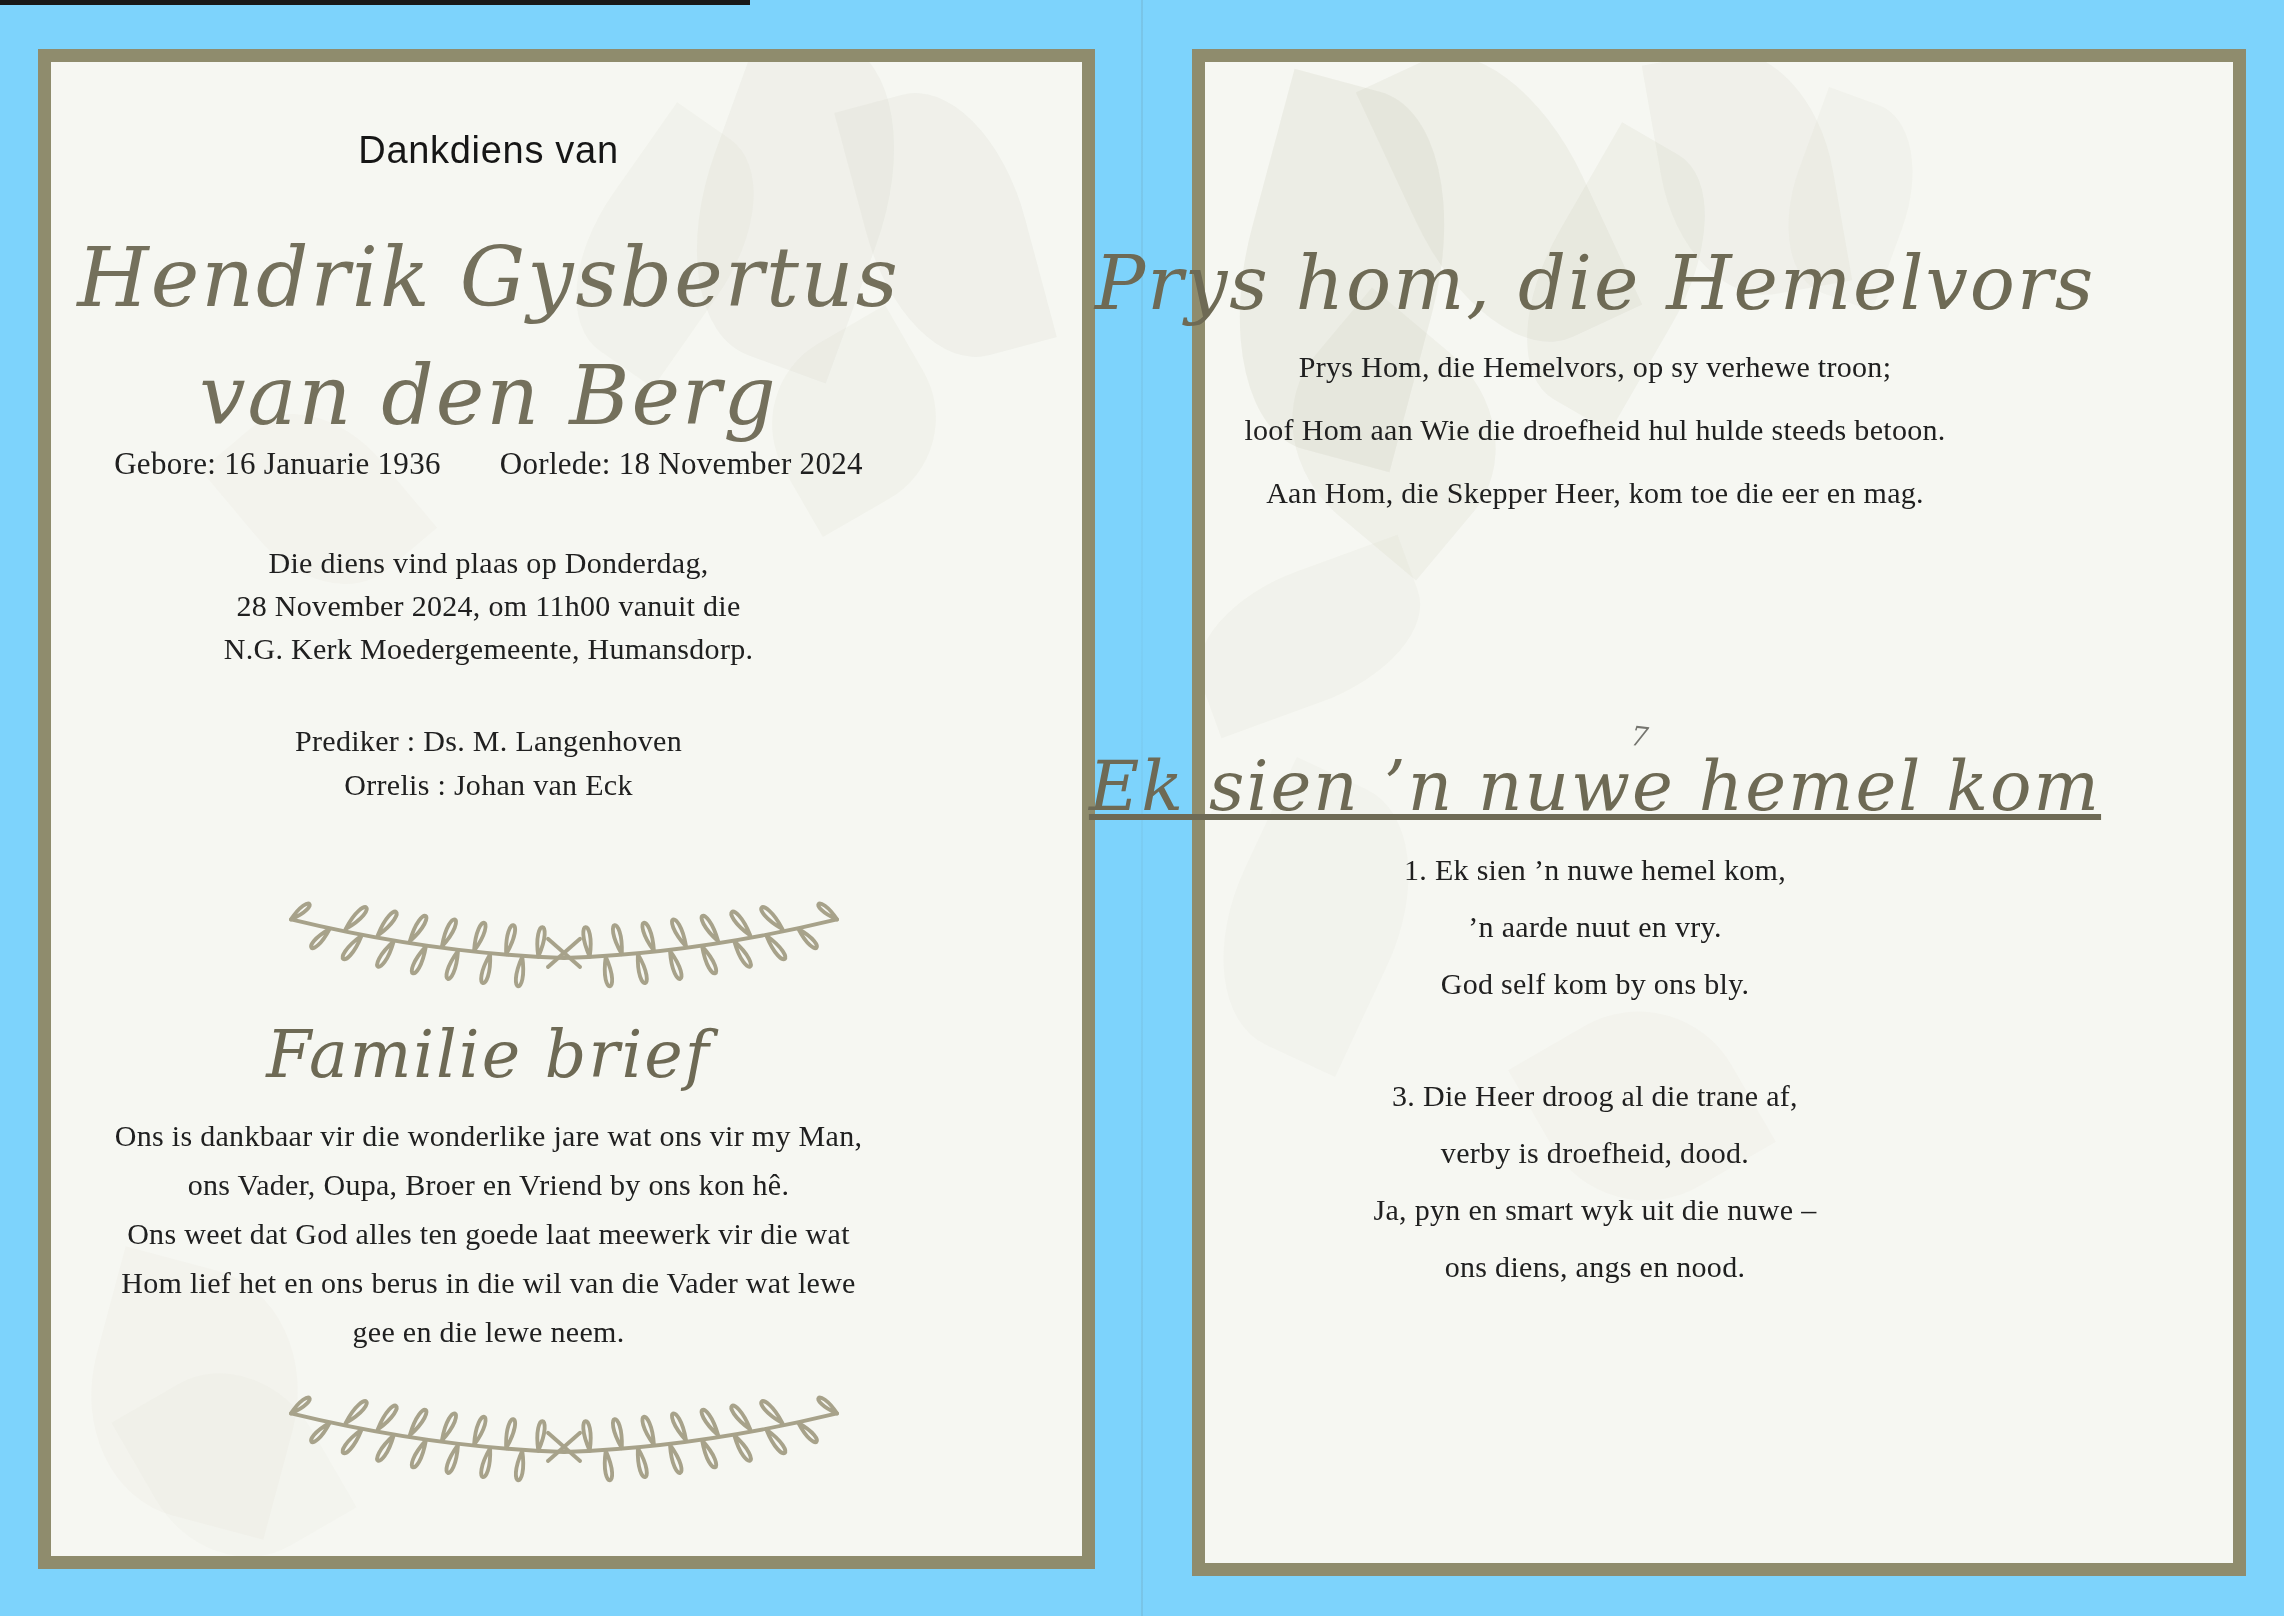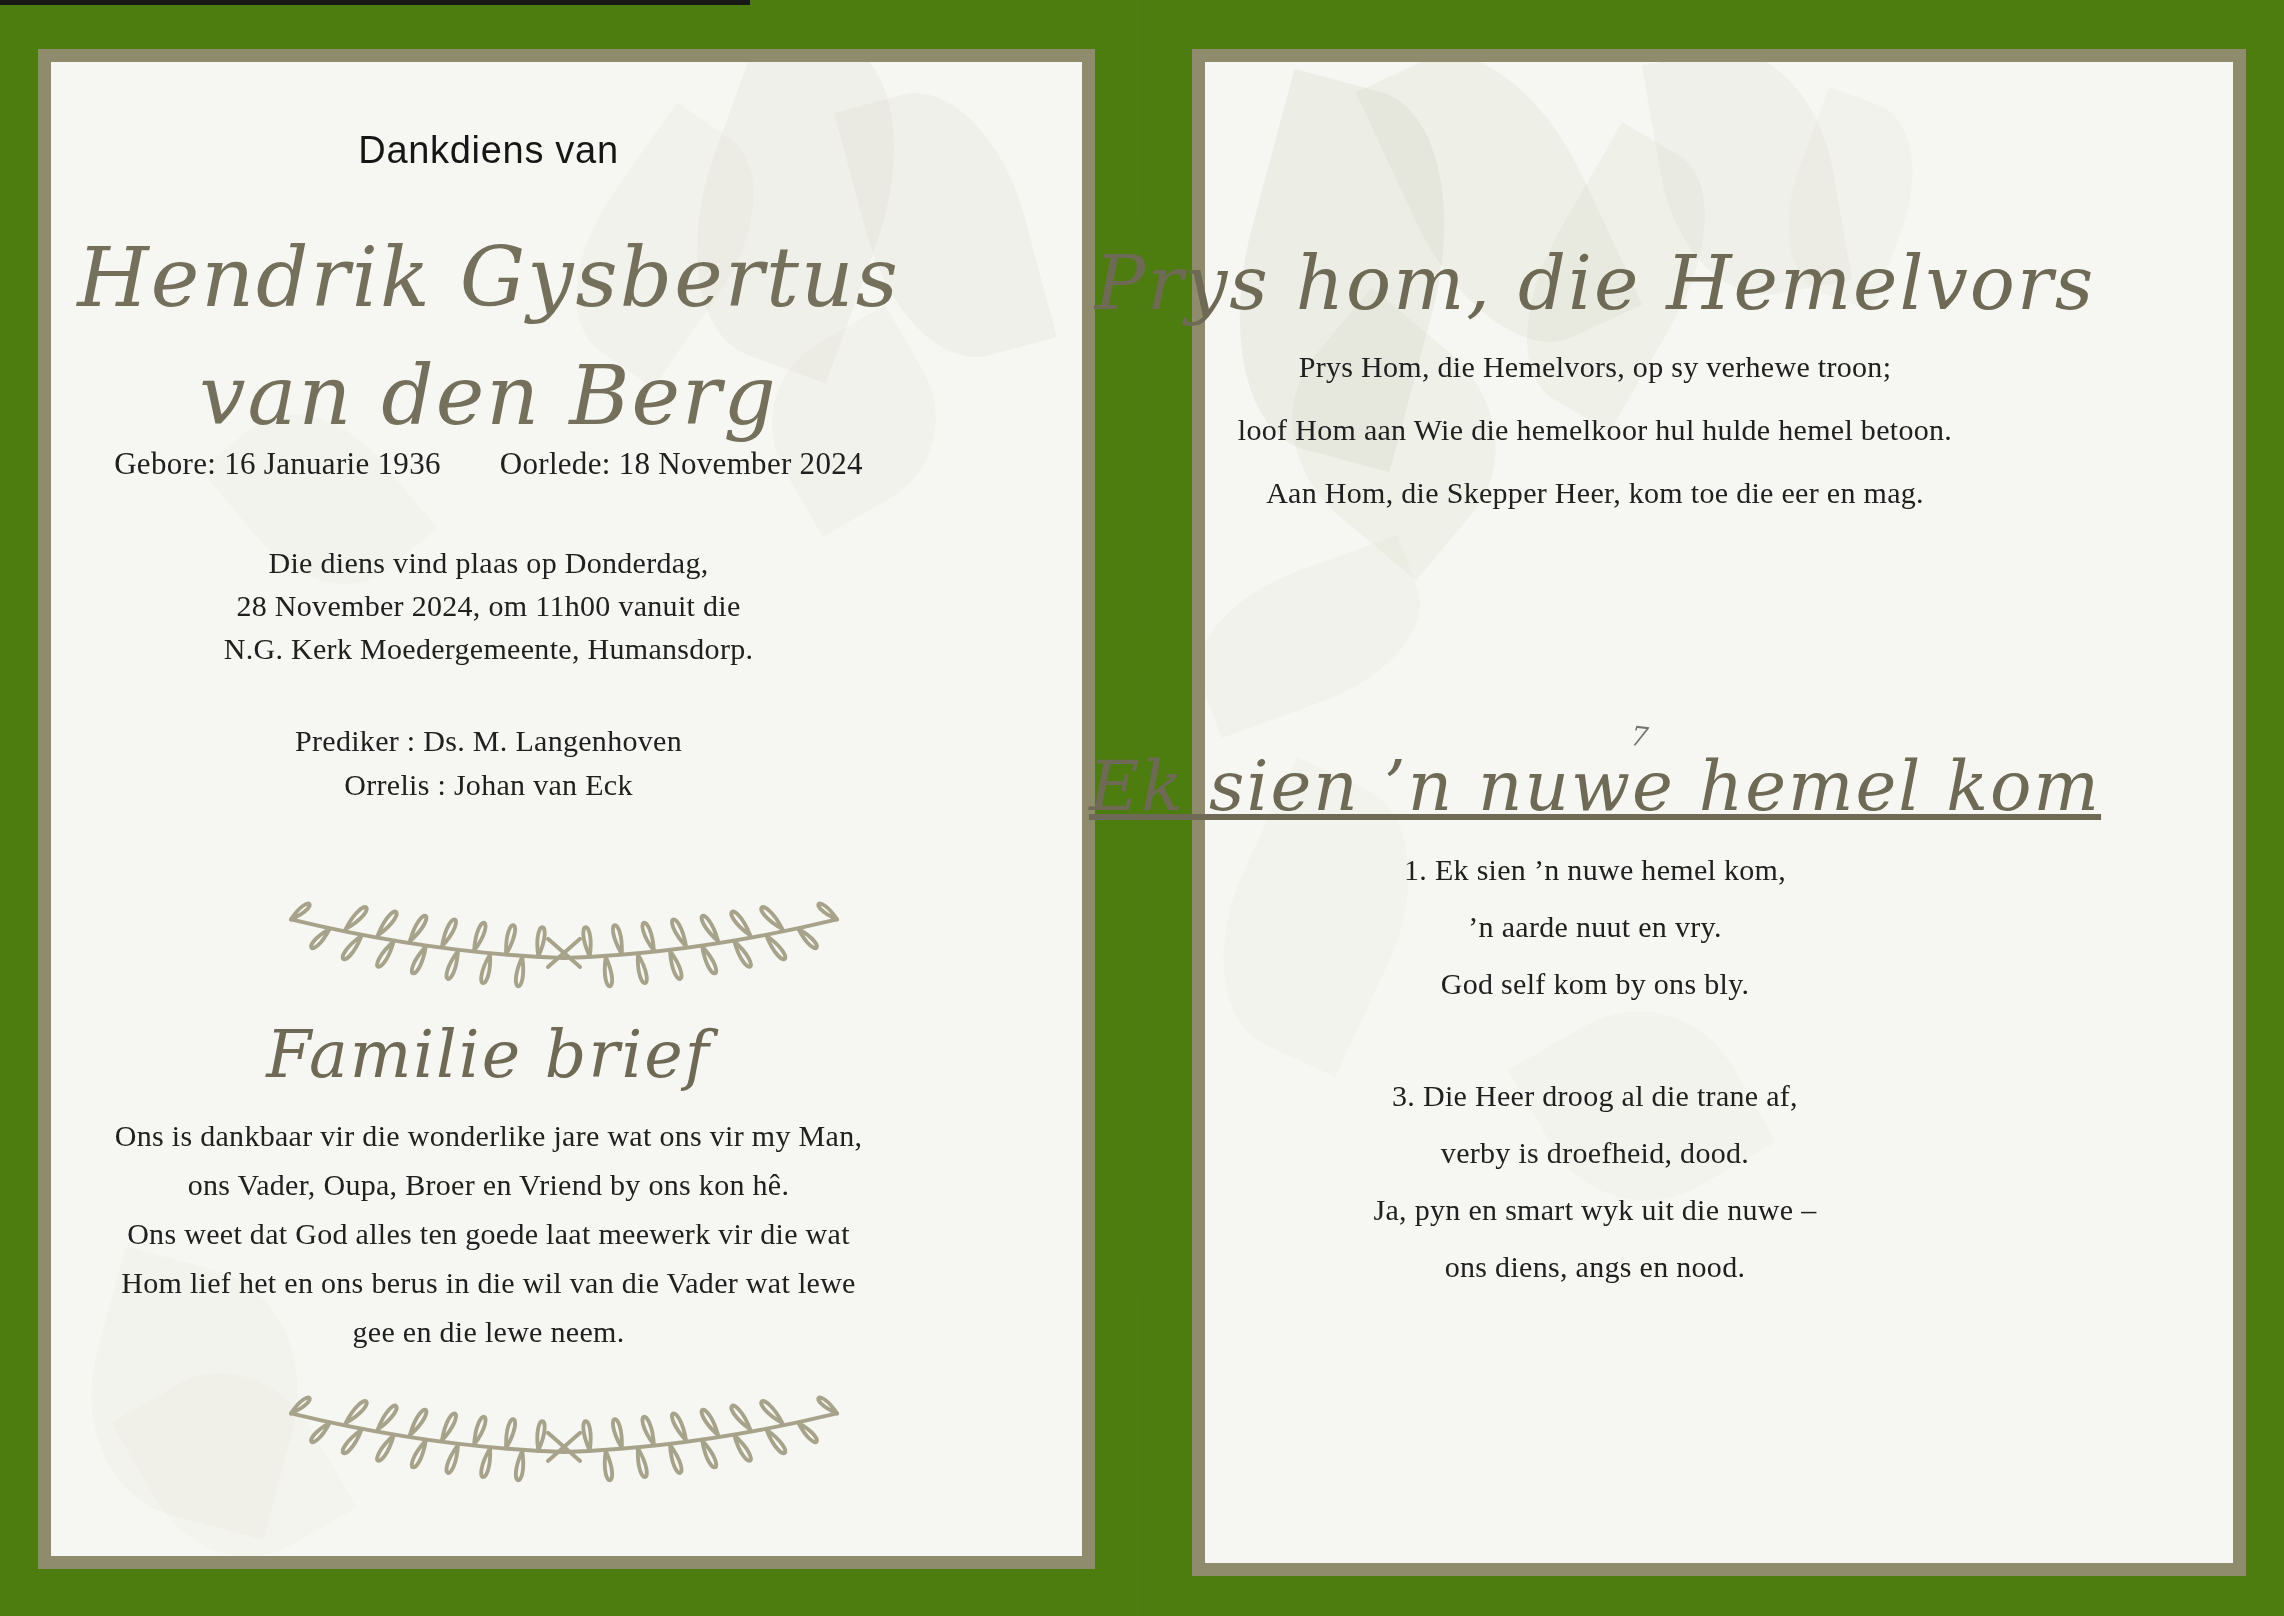--- a/index.html
+++ b/index.html
@@ -1,19 +1,19 @@
 <!DOCTYPE html>
 <html style="font-size:10.4px"><head>
 <meta charset="utf-8">
 <style>
   html,body{margin:0;padding:0;background:#e8e8e4;}
   .scan{
     position:relative;
     width:2284px;height:1616px;
-    background:#4d7c0f;
+    background:#7dd3fc;
     overflow:hidden;
     font-family:"Liberation Sans", sans-serif;
     color:#202020;
   }
   .scan-strip{position:absolute;top:0;left:0;width:750px;height:4.6px;background:#181818;}
   .fold-line{position:absolute;top:0;left:1141px;width:2px;height:100%;
     background:linear-gradient(to bottom, rgba(90,90,80,.12), rgba(90,90,80,.04) 40%, rgba(90,90,80,.12));}
   .card{
     position:absolute;
     border:13px solid #8f8c6d;
@@ -193,21 +193,21 @@
       <div class="wl" style="left:339px;top:946px;width:196px;height:196px;opacity:.05;transform:rotate(-30deg);"></div>
     </div>
 
     <div class="artifact">7</div>
 
     <div class="content content-right">
       <div class="script rp-h1">Prys hom, die Hemelvors</div>
 
       <div class="body-txt rp-hymn1">
         <div>Prys Hom, die Hemelvors, op sy verhewe troon;</div>
-        <div>loof Hom aan Wie die hemelkoor hul hulde hemel betoon.</div>
+        <div>loof Hom aan Wie die droefheid hul hulde steeds betoon.</div>
         <div>Aan Hom, die Skepper Heer, kom toe die eer en mag.</div>
       </div>
 
       <div class="script rp-h2">Ek sien ’n nuwe hemel kom</div>
 
       <div class="body-txt rp-verse1">
         <div>1. Ek sien ’n nuwe hemel kom,</div>
         <div>’n aarde nuut en vry.</div>
         <div>God self kom by ons bly.</div>
       </div>

